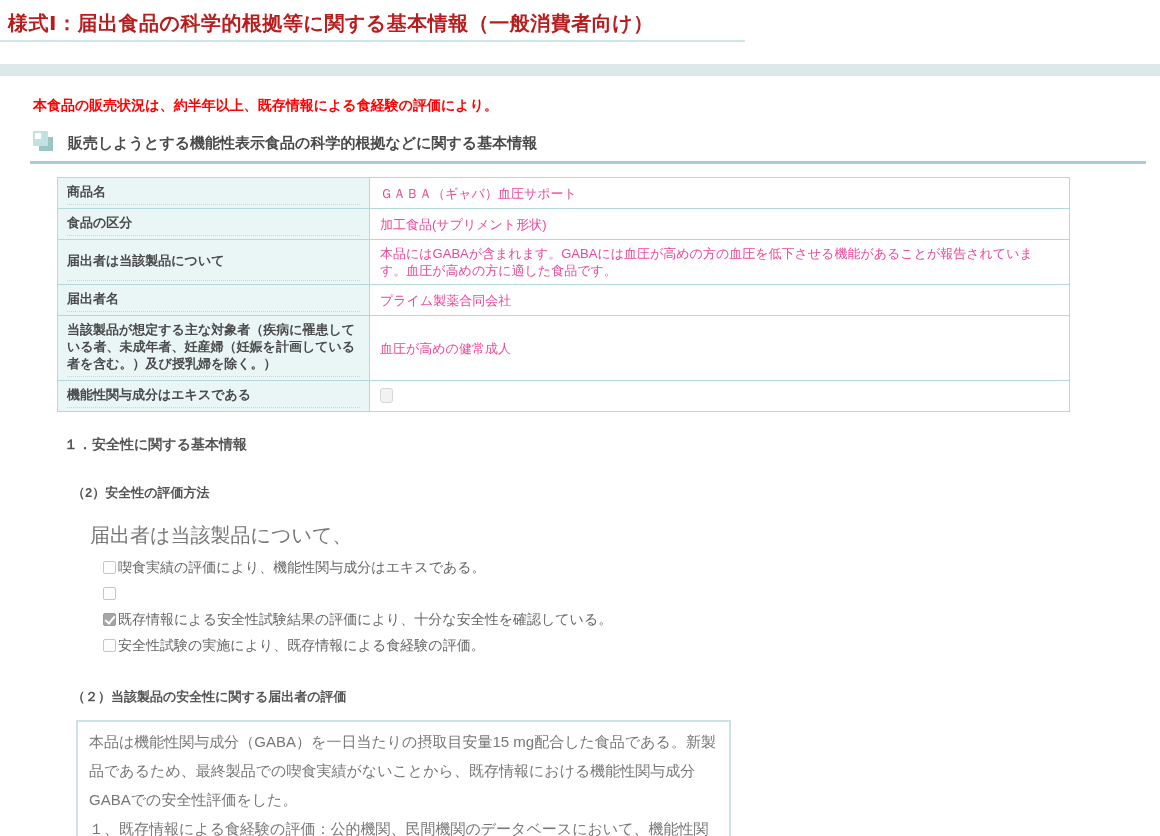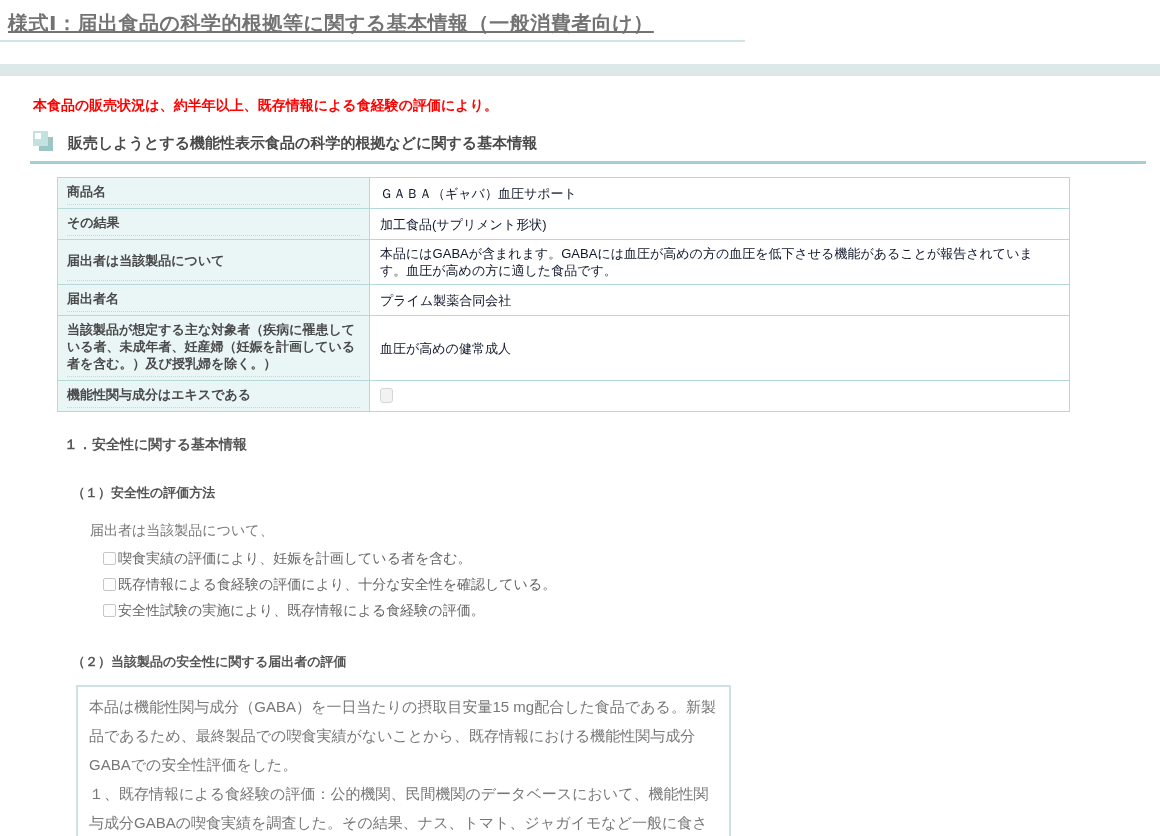--- a/index.html
+++ b/index.html
@@ -4,22 +4,22 @@
 <style>
   html,body{margin:0;padding:0;}
   body{
     width:1160px;height:836px;overflow:hidden;background:#ffffff;
     font-family:"Liberation Sans","DejaVu Sans",sans-serif;
     -webkit-font-smoothing:antialiased;
   }
   
   .page-title{
     margin:10px 0 0 8px;
-    font-size:20px;font-weight:bold;color:#737373;
-    letter-spacing:0.5px;line-height:26px;text-decoration:underline;
+    font-size:20px;font-weight:bold;color:#b91c1c;
+    letter-spacing:0.5px;line-height:26px;
   }
   .title-underline{
     width:745px;height:2px;background:#cfe6e7;margin-top:4px;
   }
   
   .top-bar{
     width:1160px;height:12px;background:#dce9e8;margin-top:22px;
   }
   
   .warning{
@@ -58,31 +58,31 @@
   }
   table.info th{
     position:relative;width:294px;background:#eaf5f5;text-align:left;
     font-weight:bold;color:#4a4a4a;padding:5px 8px 8px 9px;
   }
   table.info th::after{
     content:"";position:absolute;left:9px;right:9px;bottom:3px;
     border-bottom:1px dotted #c4d8d9;
   }
   table.info td{
-    background:#ffffff;color:#0f172a;padding:5px 10px;
+    background:#ffffff;color:#ec4899;padding:5px 10px;
   }
   
   .h-num{
     margin:24px 0 0 64px;font-size:14px;font-weight:bold;color:#555555;font-family:Liberation Mono, monospace;
   }
   .h-sub{
     margin:30px 0 0 72px;font-size:13px;font-weight:bold;color:#555555;
   }
   .intro{
-    margin:20px 0 0 90px;font-size:14px;color:#777777;
+    margin:20px 0 0 90px;font-size:20px;color:#777777;
   }
   
   .opt-list{margin:5px 0 0 103px;}
   .opt{line-height:26px;font-size:14px;color:#666666;white-space:nowrap;}
   .opt-label{margin-left:2px;}
   .cb{
     display:inline-block;width:13px;height:13px;box-sizing:border-box;
     border:1px solid #c6c6c6;border-radius:2px;background:#fdfdfd;
     vertical-align:-2px;position:relative;
   }
@@ -119,21 +119,21 @@
 </div>
 <div class="section-rule"></div>
 
 <table class="info">
   <tbody>
       <tr>
         <th>商品名</th>
         <td>ＧＡＢＡ（ギャバ）血圧サポート</td>
       </tr>
       <tr>
-        <th>その結果</th>
+        <th>食品の区分</th>
         <td>加工食品(サプリメント形状)</td>
       </tr>
       <tr>
         <th>届出者は当該製品について</th>
         <td>本品にはGABAが含まれます。GABAには血圧が高めの方の血圧を低下させる機能があることが報告されています。血圧が高めの方に適した食品です。</td>
       </tr>
       <tr>
         <th>届出者名</th>
         <td>プライム製薬合同会社</td>
       </tr>
@@ -143,23 +143,24 @@
       </tr>
       <tr>
         <th>機能性関与成分はエキスである</th>
         <td><span class="cb table-cb"></span></td>
       </tr>
     </tbody>
 </table>
 
 <div class="h-num">１．安全性に関する基本情報</div>
 
-<div class="h-sub">（１）安全性の評価方法</div>
+<div class="h-sub">（2）安全性の評価方法</div>
 <div class="intro">届出者は当該製品について、</div>
 <div class="opt-list">
-    <div class="opt"><span class="cb"></span><span class="opt-label">喫食実績の評価により、妊娠を計画している者を含む。</span></div>
-    <div class="opt"><span class="cb"></span><span class="opt-label">既存情報による食経験の評価により、十分な安全性を確認している。</span></div>
+    <div class="opt"><span class="cb"></span><span class="opt-label">喫食実績の評価により、機能性関与成分はエキスである。</span></div>
+    <div class="opt"><span class="cb"></span></div>
+    <div class="opt"><span class="cb checked"></span><span class="opt-label">既存情報による安全性試験結果の評価により、十分な安全性を確認している。</span></div>
     <div class="opt"><span class="cb"></span><span class="opt-label">安全性試験の実施により、既存情報による食経験の評価。</span></div>
   </div>
 
 <div class="h-sub">（２）当該製品の安全性に関する届出者の評価</div>
 <div class="eval-box">本品は機能性関与成分（GABA）を一日当たりの摂取目安量15 mg配合した食品である。新製品であるため、最終製品での喫食実績がないことから、既存情報における機能性関与成分GABAでの安全性評価をした。
 １、既存情報による食経験の評価：公的機関、民間機関のデータベースにおいて、機能性関与成分GABAの喫食実績を調査した。その結果、ナス、トマト、ジャガイモなど一般に食される野菜100 g中にGABAが20〜50 mg以上含まれていることから、通常の食生活において摂取</div>
 
 </body></html>

